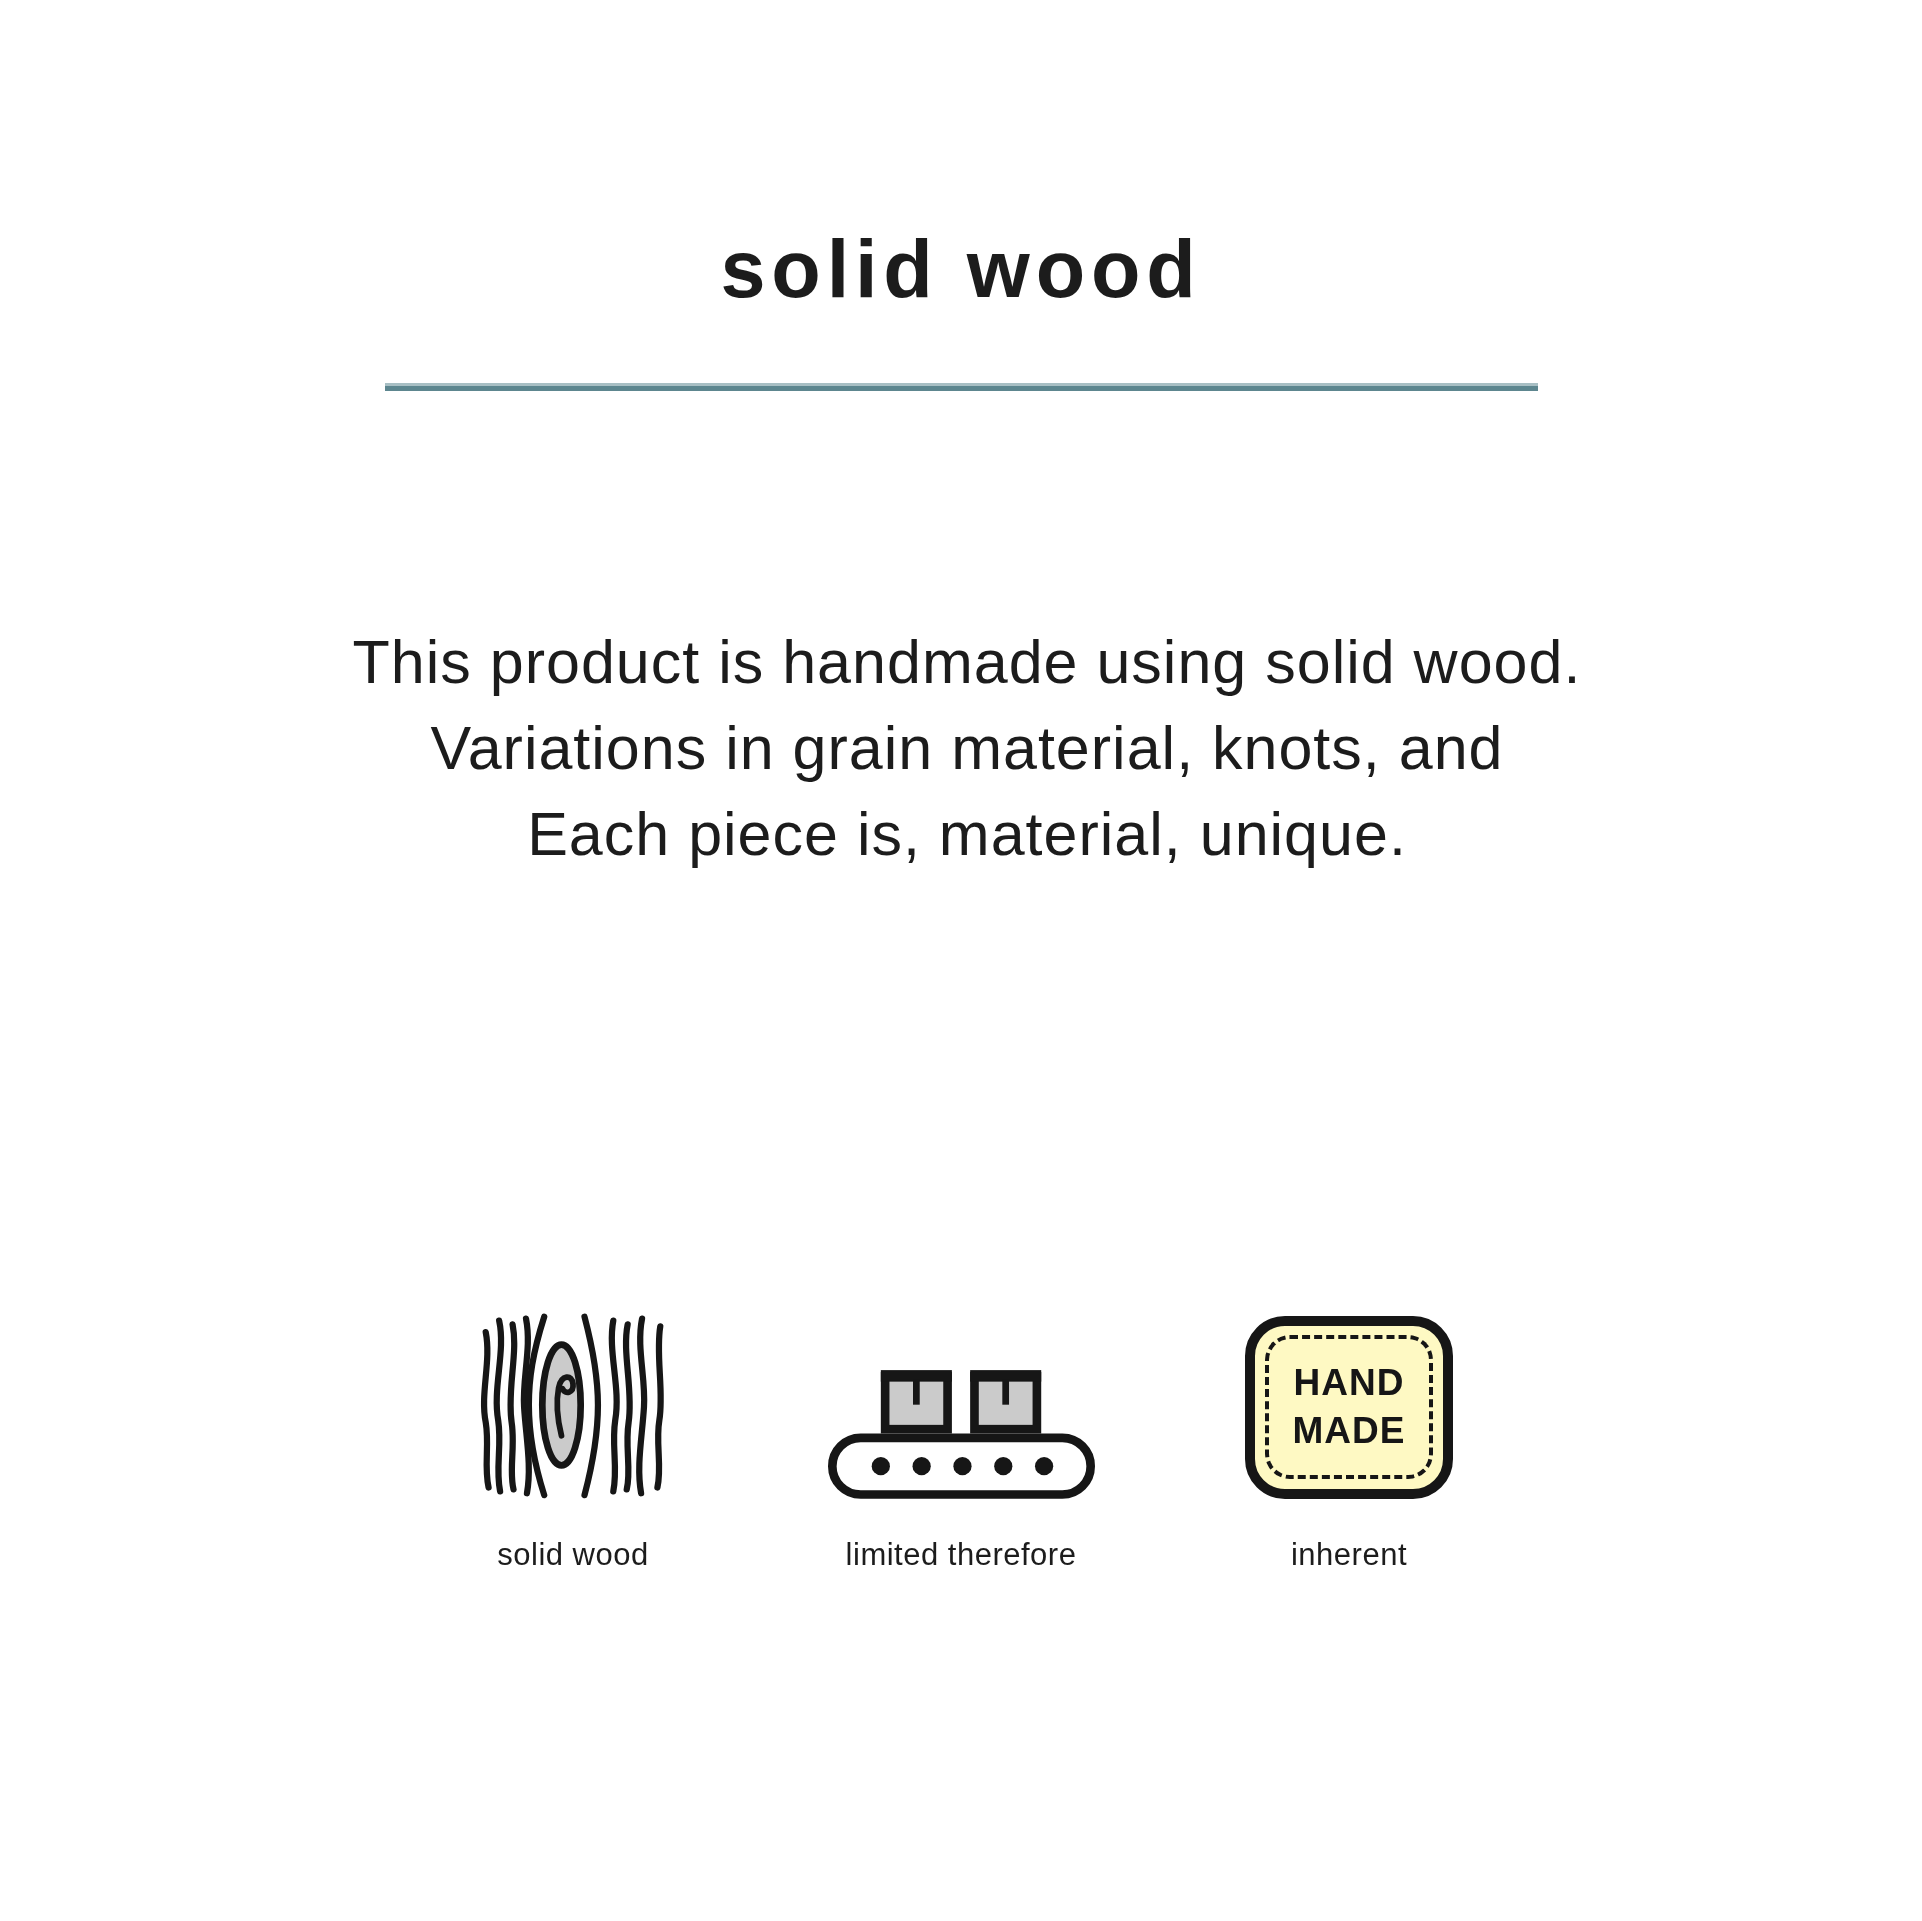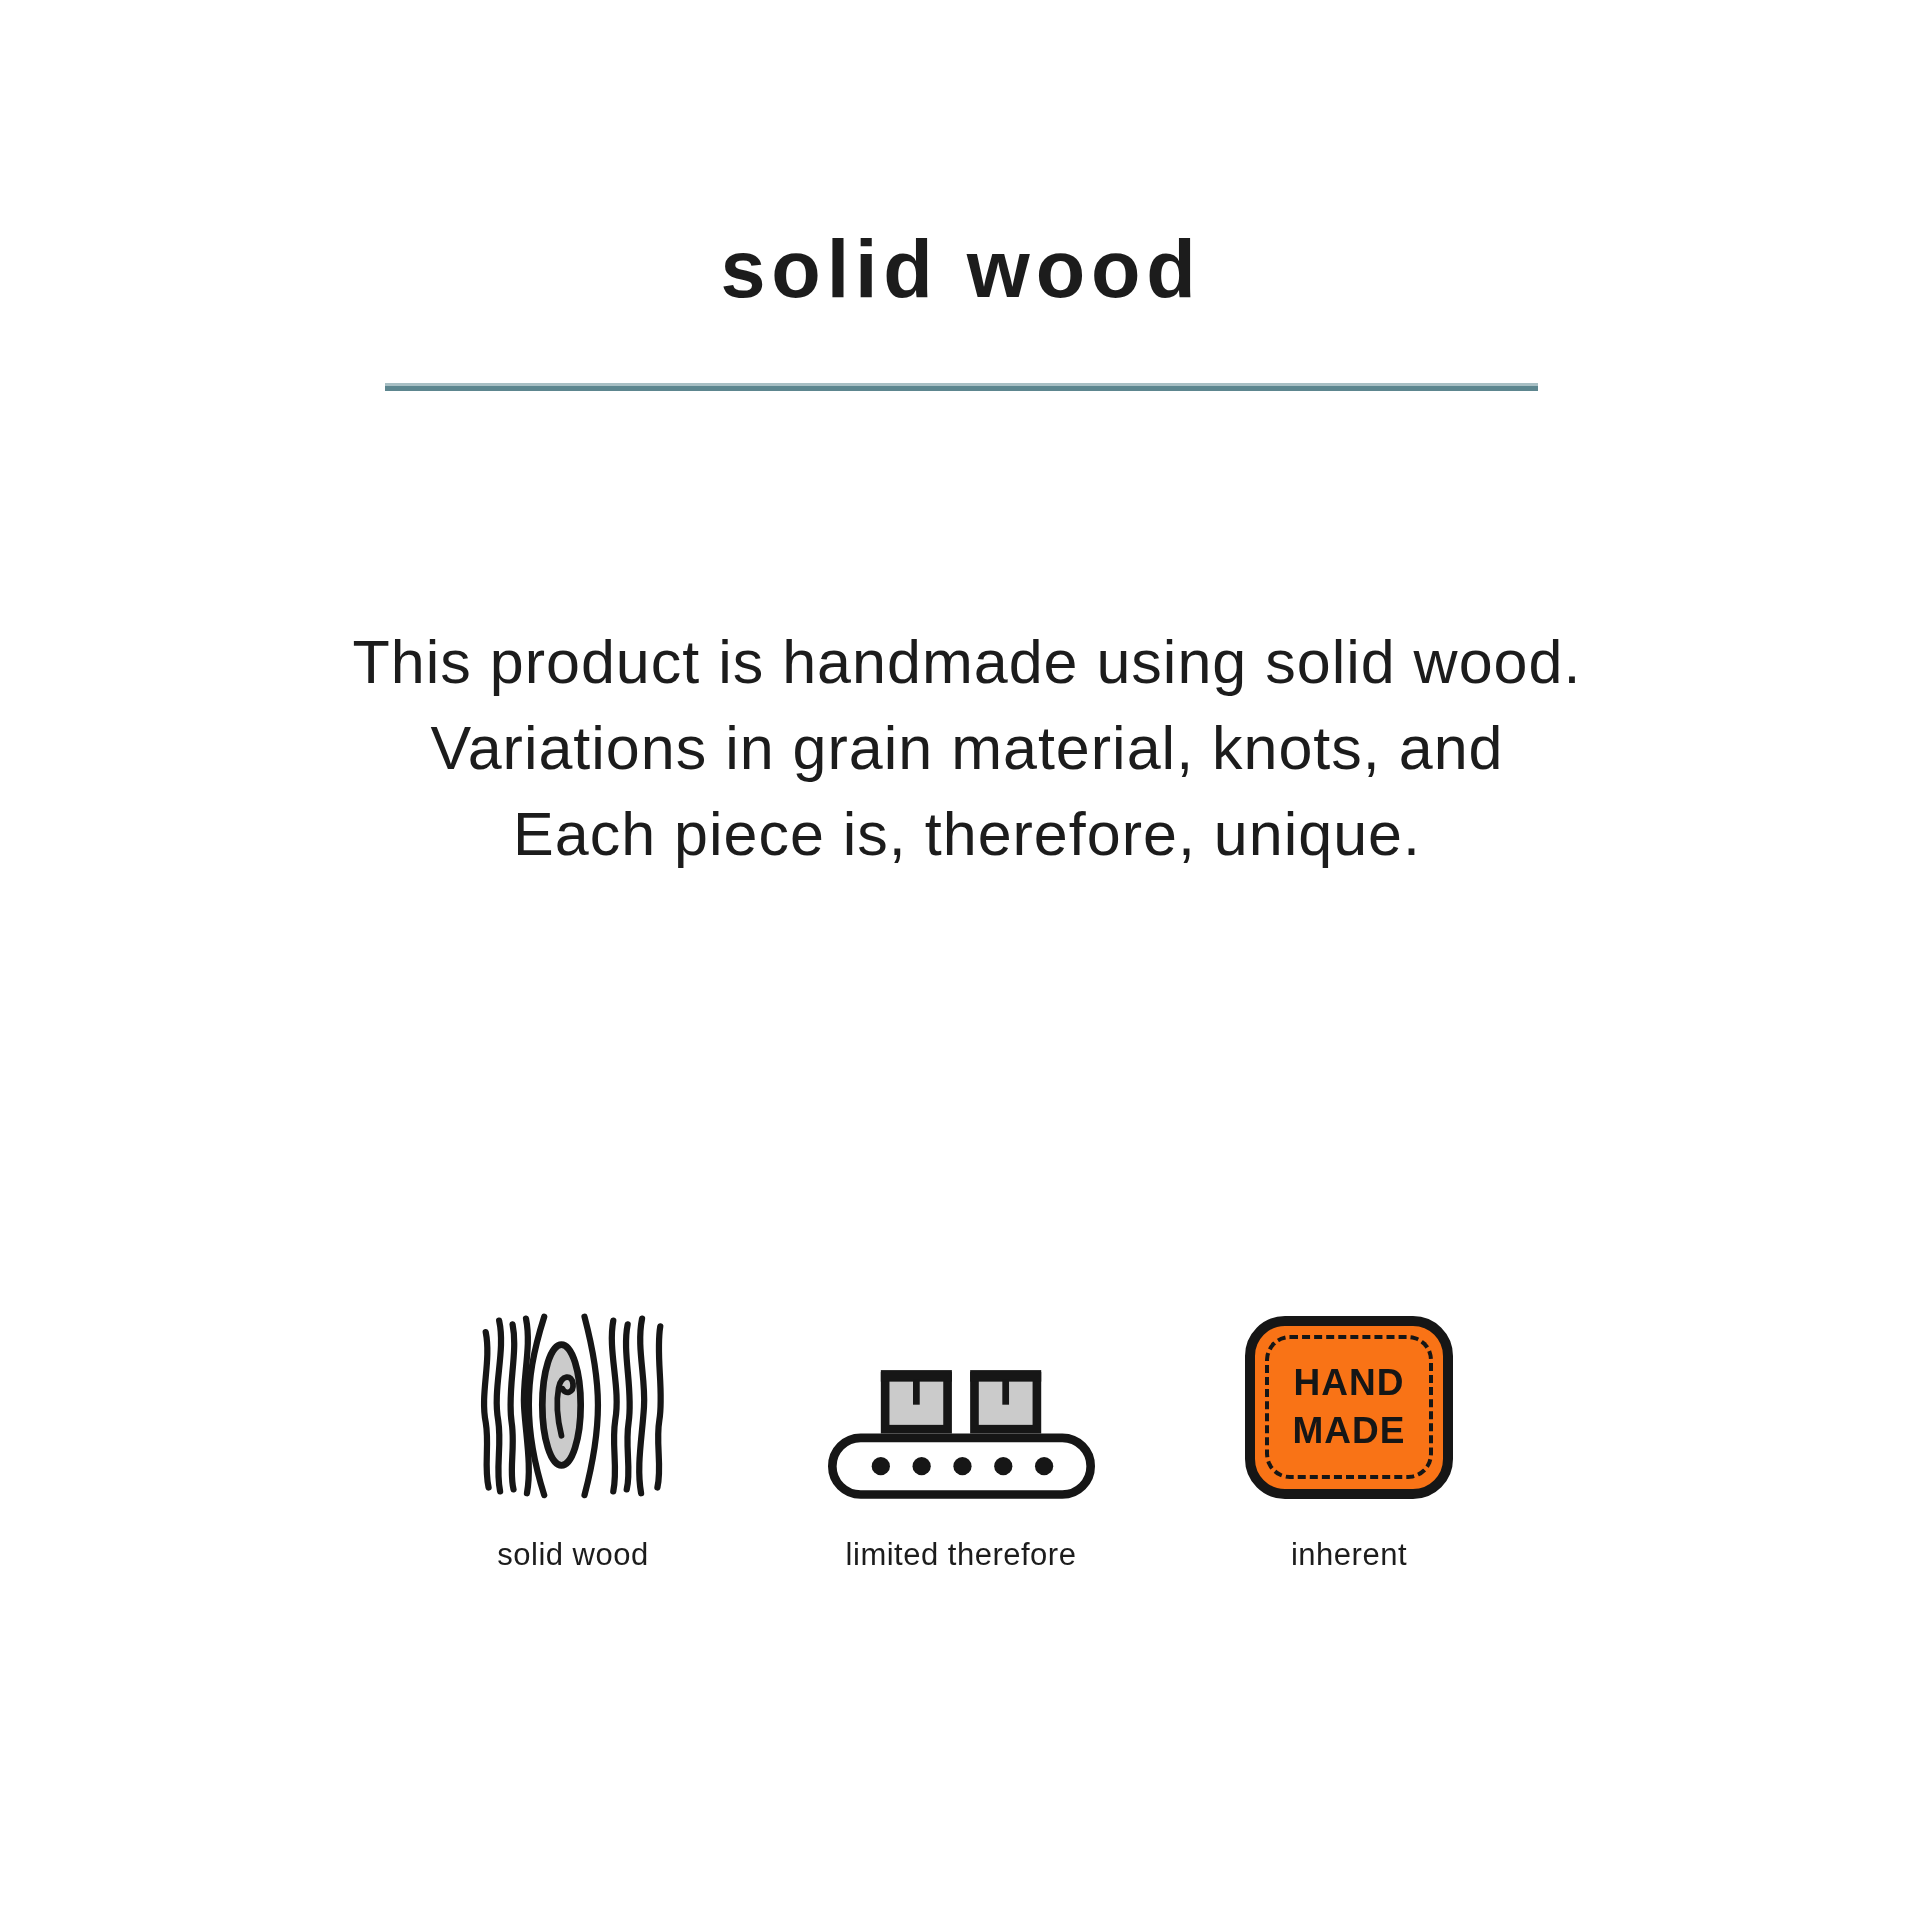--- a/index.html
+++ b/index.html
@@ -73,21 +73,21 @@
   
   .sline{stroke:var(--icon_stroke);fill:none;stroke-linecap:round;}
   .sfillwhite{stroke:var(--icon_stroke);fill:#ffffff;}
   .sfillgray{stroke:var(--icon_stroke);fill:var(--icon_fill);}
   .sdot{fill:var(--icon_stroke);stroke:none;}
   
   .badge{
     width:208px;height:183px;
     border:10.6px solid var(--icon_stroke);
     border-radius:40px;
-    background:#f97316;
+    background:#fef9c3;
     padding:9.6px;
   }
   .badge-inner{
     width:100%;height:100%;
     border:4.8px dashed var(--icon_stroke);
     border-radius:25px;
     display:flex;
     align-items:center;
     justify-content:center;
   }
@@ -106,21 +106,21 @@
 
 <div class="page">
 
   <h1 class="title">solid wood</h1>
 
   <div class="divider"></div>
 
   <div class="body-text">
     <div class="line">This product is handmade using solid wood.</div>
     <div class="line">Variations in grain material, knots, and</div>
-    <div class="line">Each piece is, therefore, unique.</div>
+    <div class="line">Each piece is, material, unique.</div>
   </div>
 
   <div class="features">
 
     <div class="feature">
       <div class="icon-box">
         <svg width="188" height="188" viewBox="0 0 196 196" aria-hidden="true">
           <g class="sline" stroke-width="6.5">
             <path d="M7,22 C13,52 1,86 7,116 C11,140 5,162 10,184"></path>
             <path d="M21,10 C28,42 14,80 20,114 C24,140 17,164 22,188"></path>

